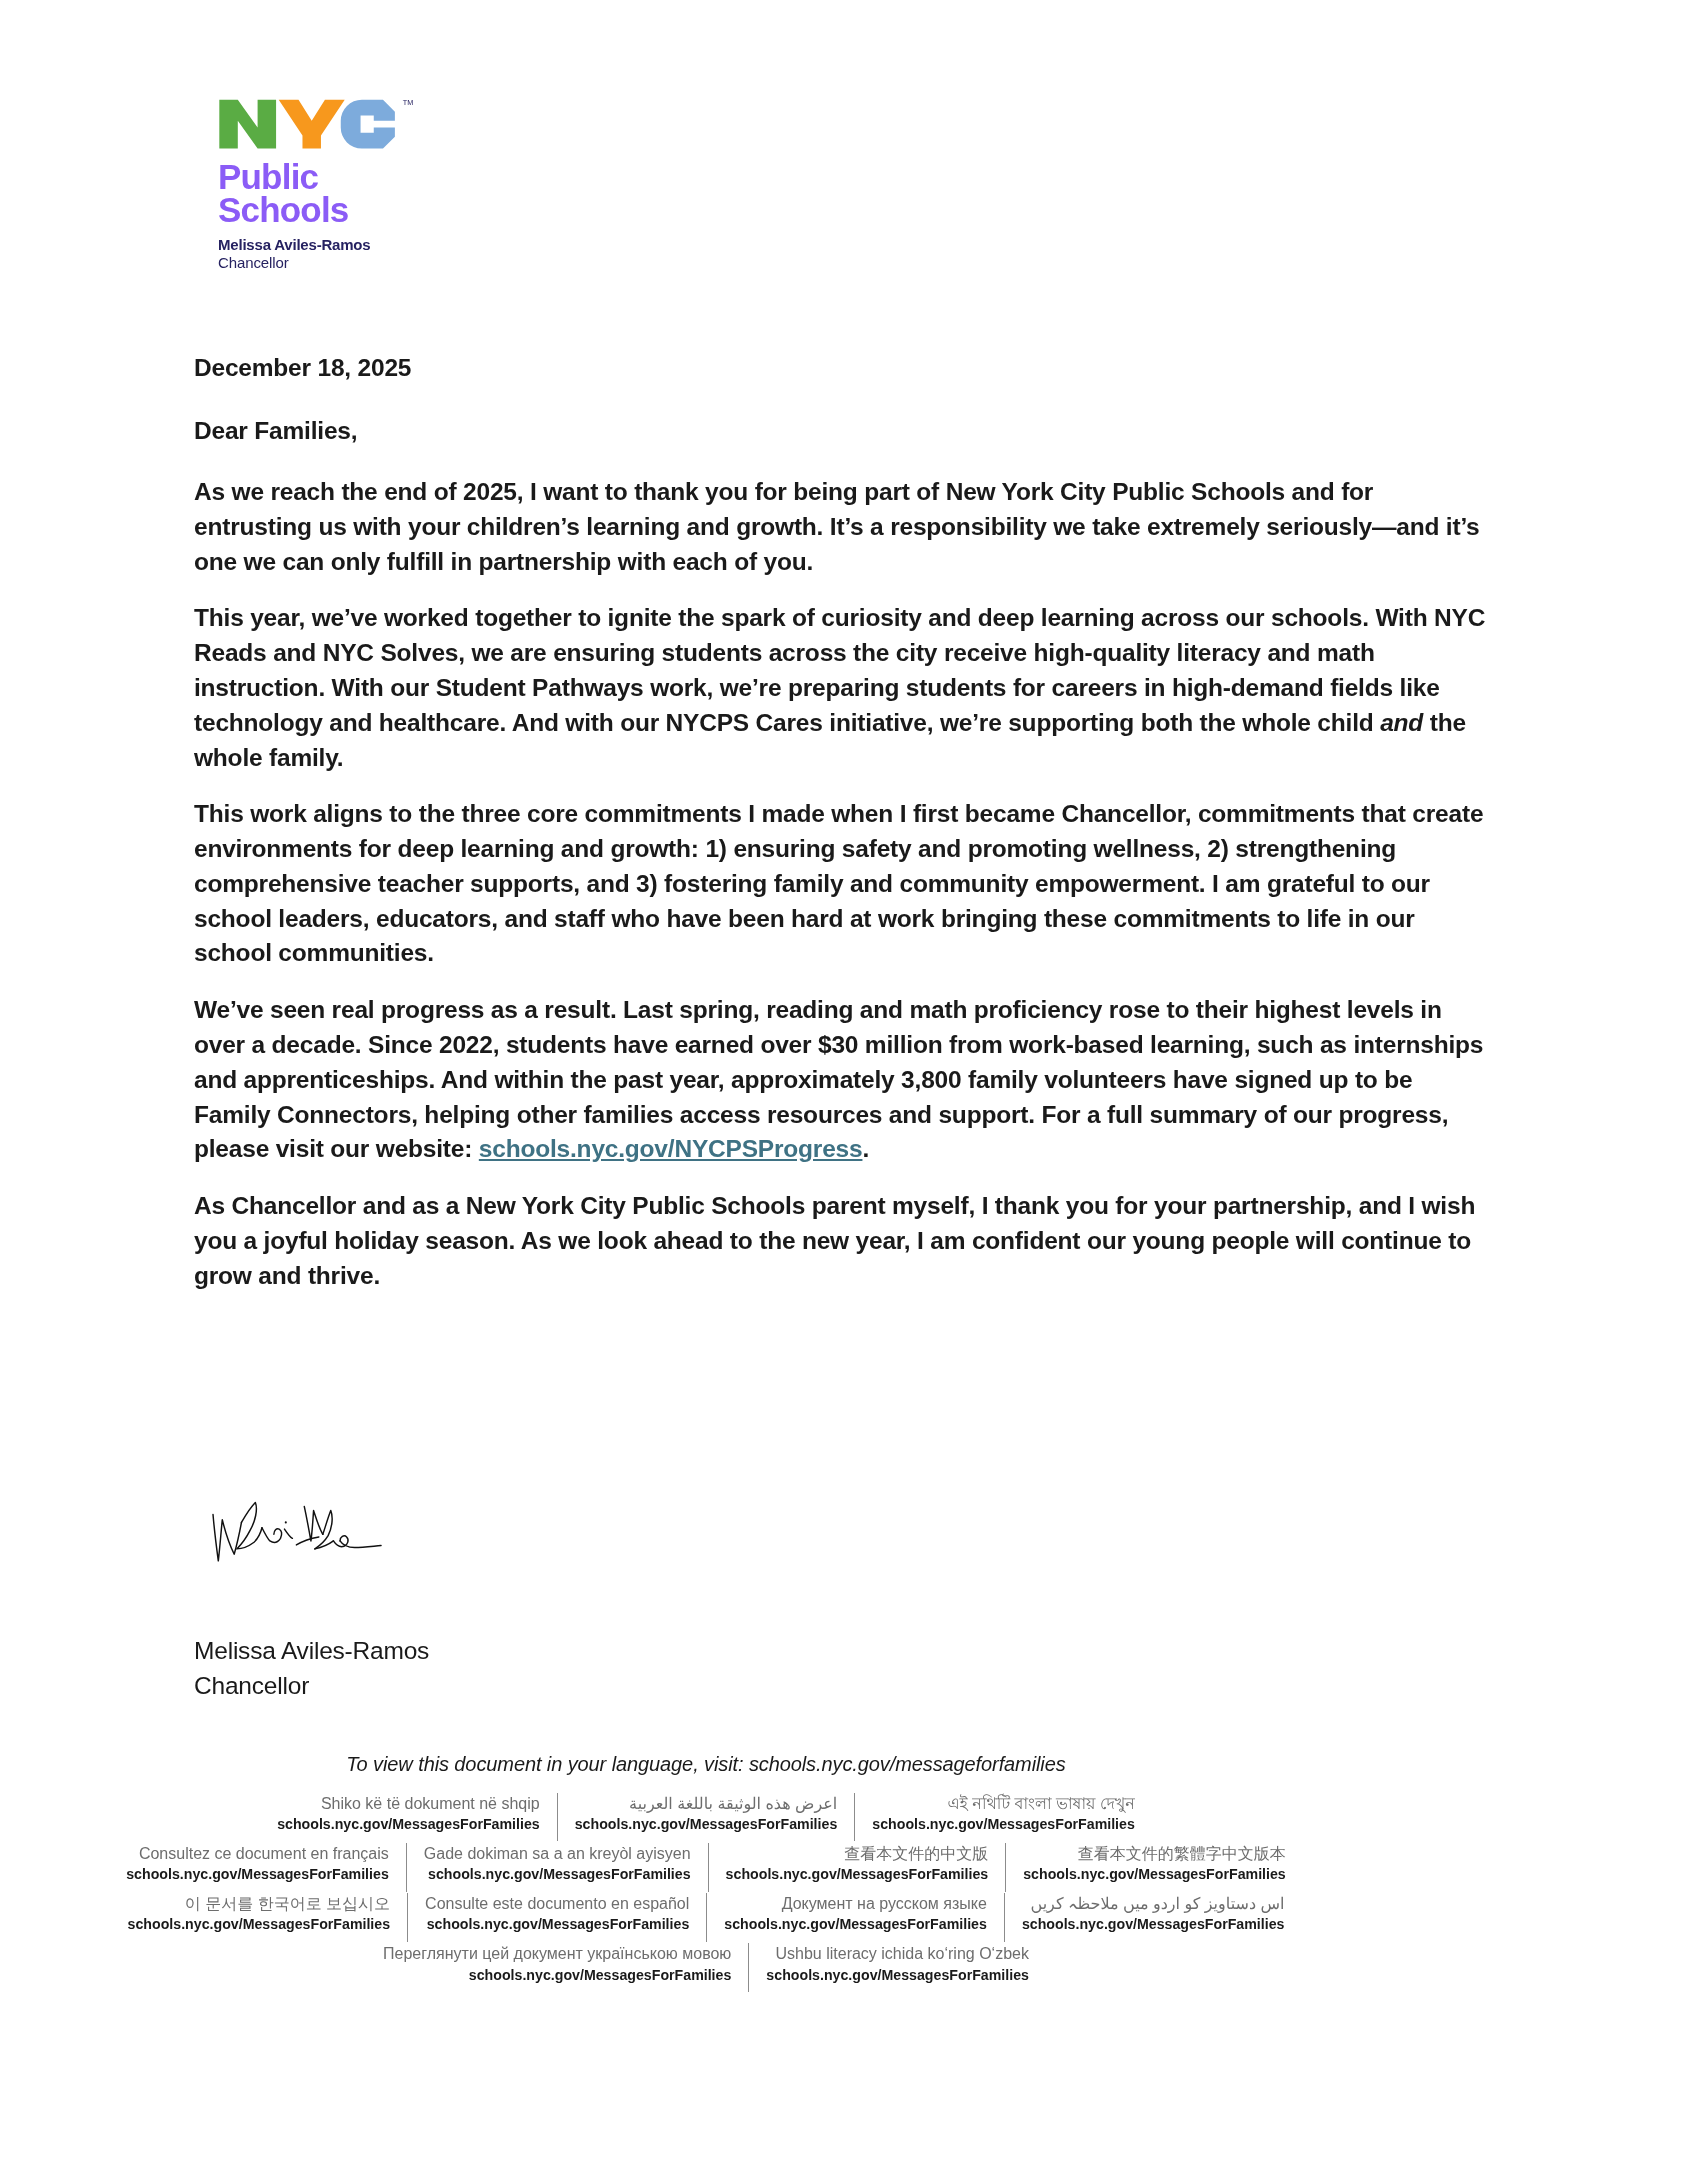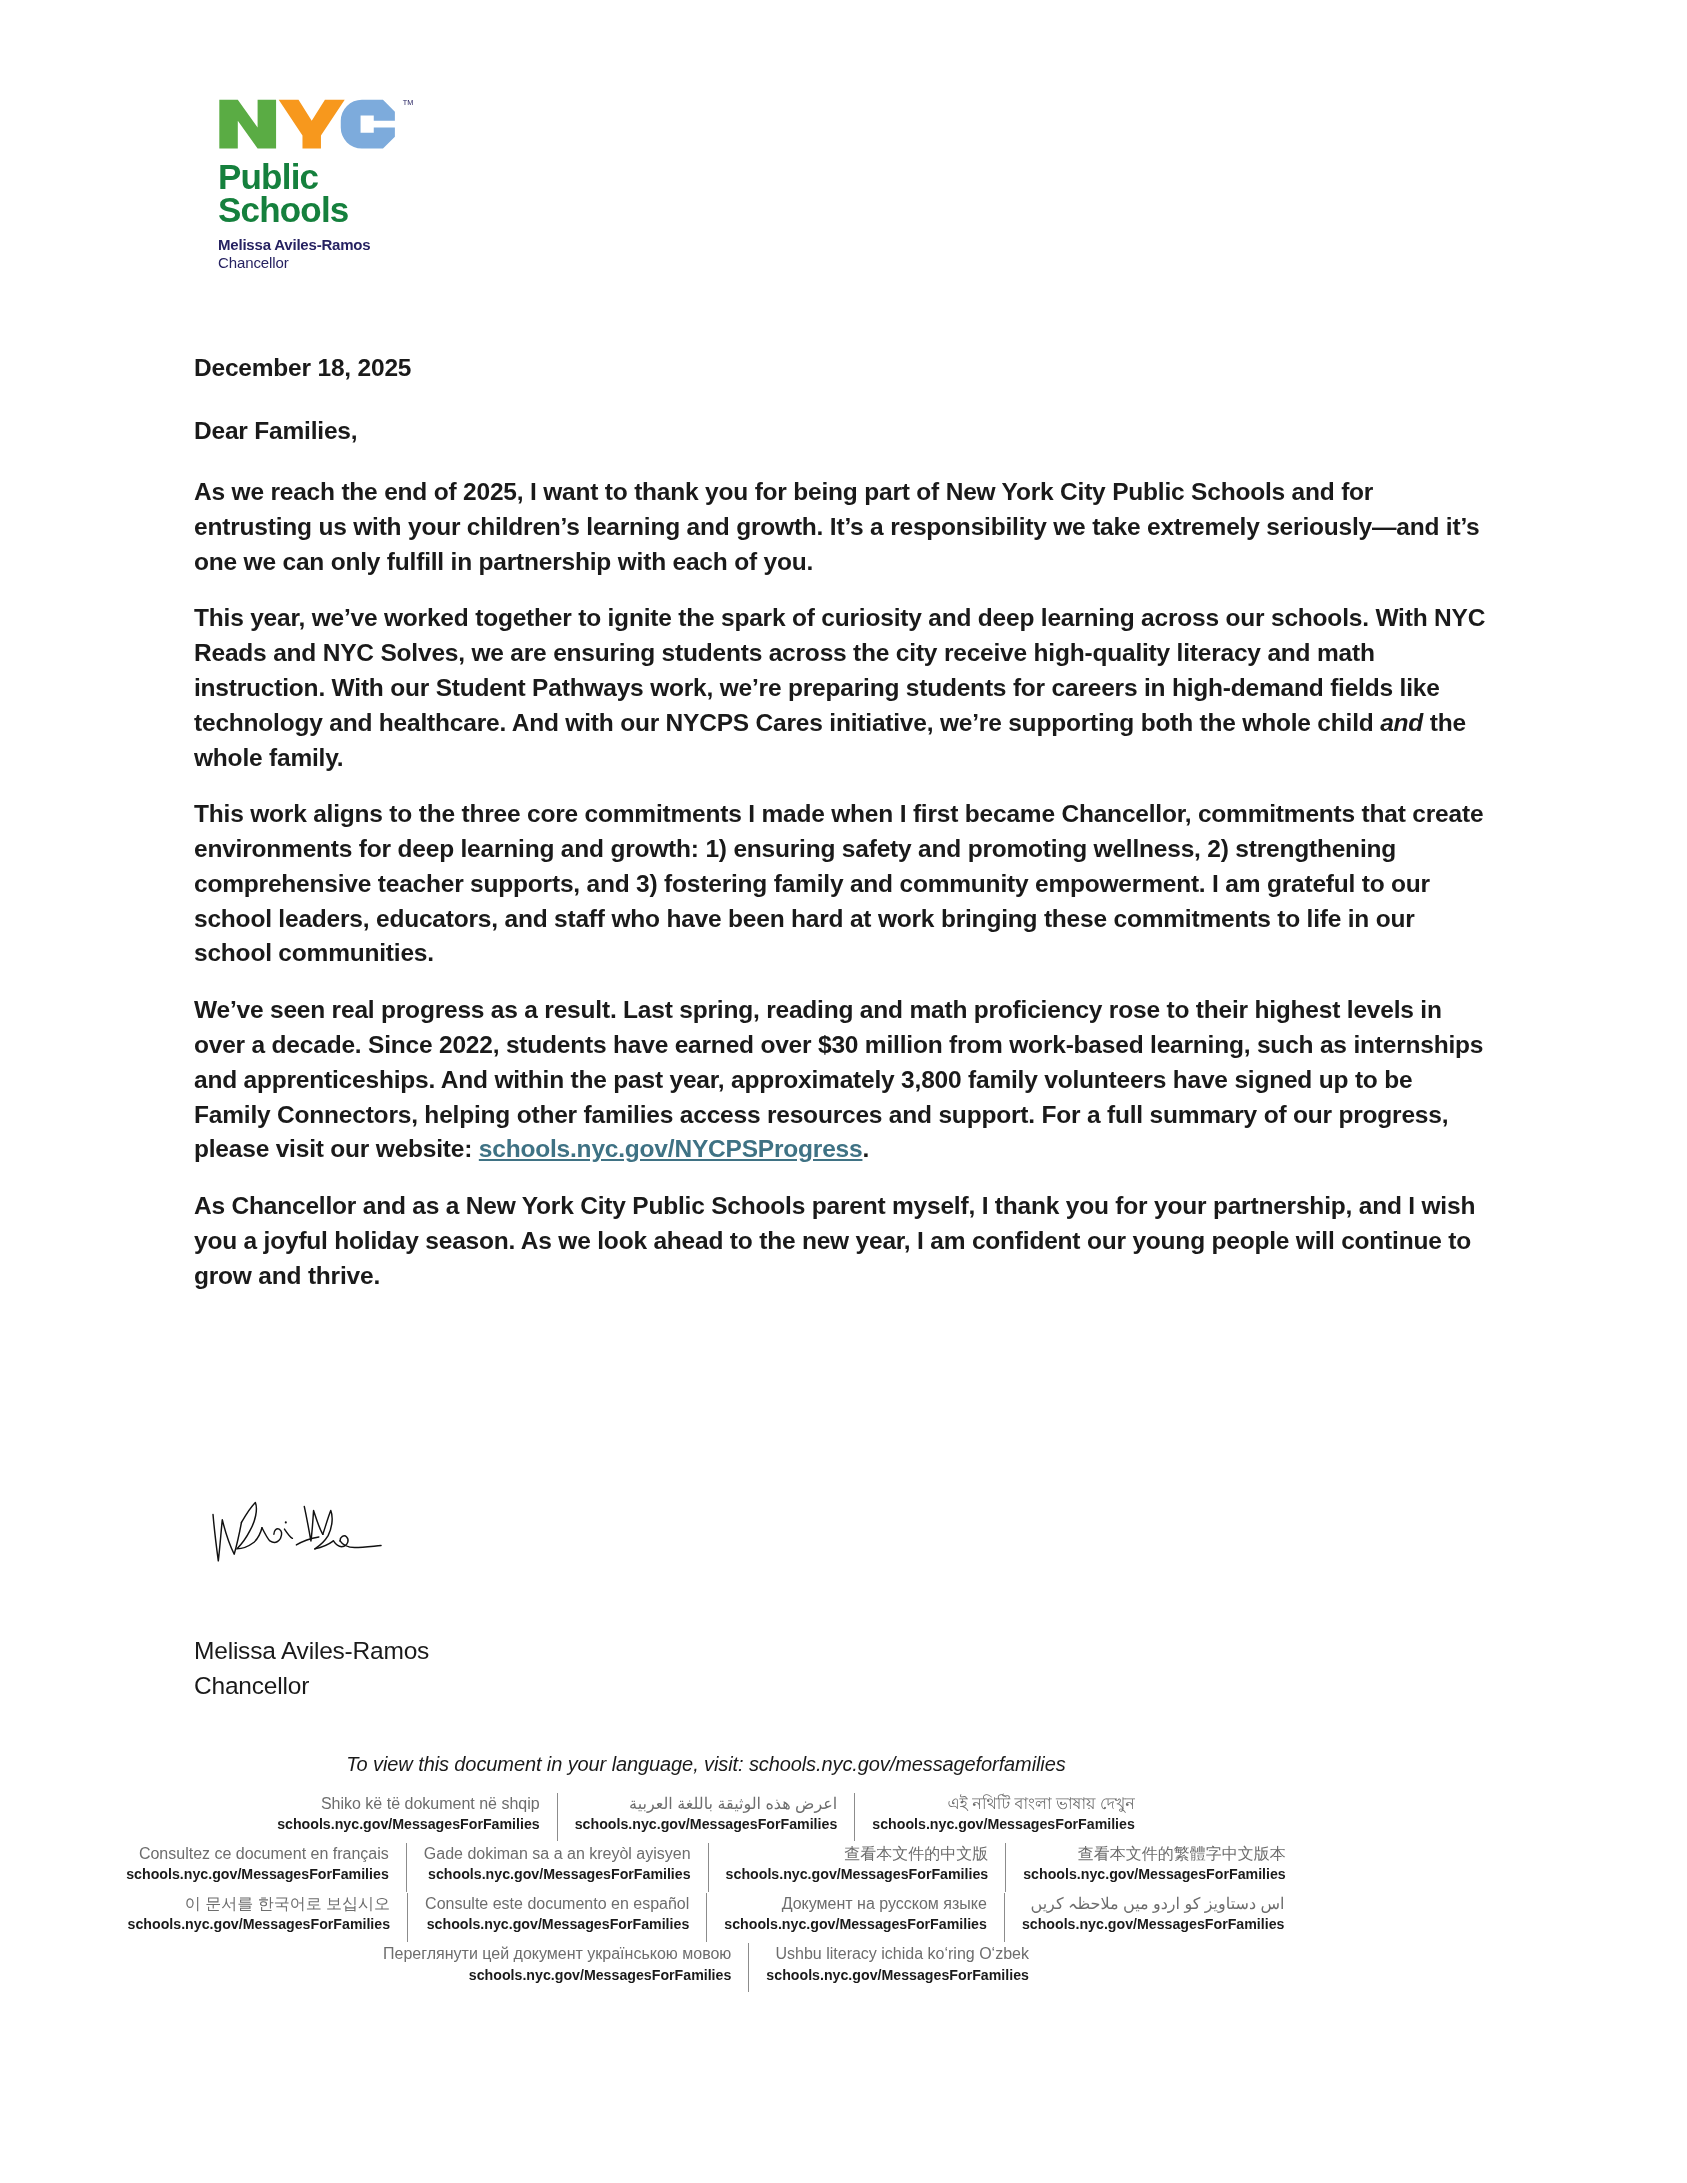--- a/index.html
+++ b/index.html
@@ -38,21 +38,21 @@
     height: 63px;
   }
   .logo-nyc svg { display: block; }
   .logo-title {
     margin-top: 5.3px;
     font-family: "Liberation Sans", sans-serif;
     font-weight: bold;
     font-size: 35px;
     line-height: 0.94;
     letter-spacing: -0.8px;
-    color: #15803d;
+    color: #8b5cf6;
   }
   .logo-name {
     margin-top: 9.3px;
     font-weight: bold;
     font-size: 15px;
     color: #262261;
     letter-spacing: -0.2px;
   }
   .logo-role {
     font-weight: normal;

